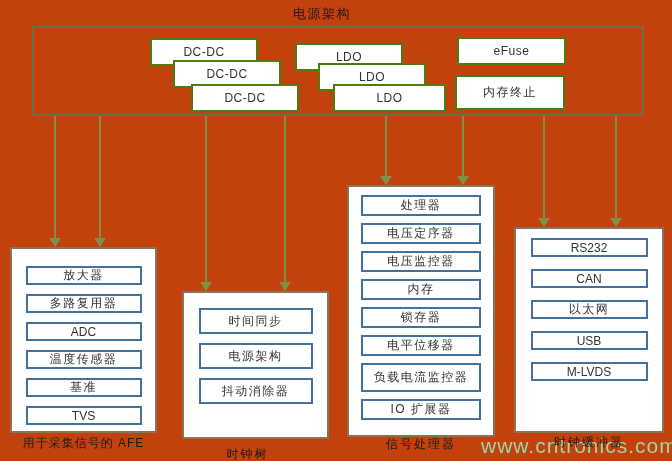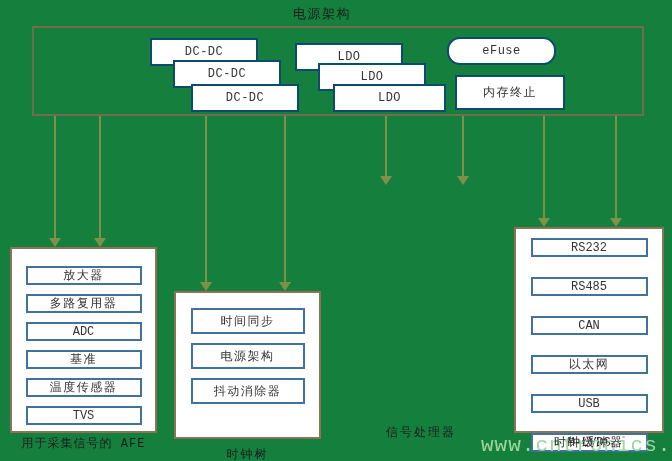--- a/index.html
+++ b/index.html
@@ -1,46 +1,45 @@
 <!DOCTYPE html>
 <html><head>
 <meta charset="utf-8">
 <style>
   * { margin:0; padding:0; box-sizing:border-box; }
   html,body { background:#ffffff; }
   body { font-family:"Liberation Sans","DejaVu Sans",sans-serif; }
   .canvas {
     position:relative; width:672px; height:461px;
-    background:#15803d; overflow:hidden;
+    background:#c2410c; overflow:hidden;
     color:#262626;
-    font-family:Liberation Mono, monospace;
   }
   .title {
     position:absolute; left:0; top:5px; width:644px;
     text-align:center; font-size:13px; color:#1c1c1c;
     letter-spacing:2px;
   }
   .big-box {
     position:absolute; left:32px; top:26px; width:612px; height:90px;
     border:2px solid #6e6e4e; background:transparent;
   }
   .sbox {
-    position:absolute; background:#ffffff; border:2px solid #0c4a6e;
+    position:absolute; background:#ffffff; border:2px solid #4d7c0f;
     display:flex; align-items:center; justify-content:center;
     font-size:12px; color:#333333; letter-spacing:0.5px;
   }
   .cn { letter-spacing:1.5px; }
   
   .dcdc1 { left:150px; top:38px; width:108px; height:28px; z-index:1; }
   .dcdc2 { left:173px; top:60px; width:108px; height:28px; z-index:2; }
   .dcdc3 { left:191px; top:84px; width:108px; height:28px; z-index:3; }
   .ldo1  { left:295px; top:43px; width:108px; height:28px; z-index:1; }
   .ldo2  { left:318px; top:63px; width:108px; height:28px; z-index:2; }
   .ldo3  { left:333px; top:84px; width:113px; height:28px; z-index:3; }
-  .efuse { left:447px; top:37px; width:109px; height:28px;border-radius:13px; }
+  .efuse { left:457px; top:37px; width:109px; height:28px; }
   .memterm { left:455px; top:75px; width:110px; height:35px;text-align:center; }
 
   .arrow {
     position:absolute; width:2px; background:#7f9146;
   }
   .arrow::after {
     content:""; position:absolute; left:50%; bottom:-9px;
     transform:translateX(-50%);
     border-left:6px solid transparent; border-right:6px solid transparent;
     border-top:9px solid #7f9146;
@@ -52,43 +51,43 @@
   .a5 { left:385px; top:116px; height:60px; }
   .a6 { left:462px; top:116px; height:60px; }
   .a7 { left:543px; top:116px; height:102px; }
   .a8 { left:615px; top:116px; height:102px; }
 
   .group {
     position:absolute; border:2px solid #8a7457; background:#ffffff;
     display:flex; flex-direction:column; align-items:center;
   }
   .g1 { left:10px;  top:247px; width:147px; height:186px; padding-top:17px; gap:9px; }
-  .g2 { left:174px; top:291px; width:147px; height:148px; padding-top:15px; gap:9px; }
+  .g2 { left:182px; top:291px; width:147px; height:148px; padding-top:15px; gap:9px; }
   .g3 { left:347px; top:185px; width:148px; height:252px; padding-top:8px;  gap:7px; }
-  .g4 { left:514px; top:227px; width:150px; height:206px; padding-top:9px;  gap:20px; }
+  .g4 { left:514px; top:227px; width:150px; height:206px; padding-top:9px;  gap:12px; }
 
   .item {
     background:#ffffff; border:2px solid #41719c; flex:none;
     display:flex; align-items:center; justify-content:center;
     font-size:12px; color:#333333;
   }
   .g1 .item { width:116px; height:19px; }
   .g2 .item { width:114px; height:26px; }
   .g3 .item { width:120px; height:21px; }
   .g3 .item.tall { height:29px; }
   .g4 .item { width:117px; height:19px; }
   .item.bold { font-weight:bold; }
 
   .group-label {
     position:absolute; text-align:center; font-size:12px; color:#1c1c1c;
     z-index:3;
   }
   .gl1 { left:10px;  top:435px; width:147px; letter-spacing:1px; }
   .gl2 { left:174px; top:446px; width:147px; letter-spacing:2px; }
-  .gl3 { left:347px; top:424px; width:148px; letter-spacing:2px; }
+  .gl3 { left:347px; top:436px; width:148px; letter-spacing:2px; }
   .gl4 { left:514px; top:434px; width:150px; letter-spacing:2px; }
 
   .watermark {
     position:absolute; left:481px; top:434px; z-index:2;
     font-size:21px; color:#9fd69f; letter-spacing:1px;
     white-space:nowrap;
   }
 </style>
 </head>
 <body>
@@ -118,38 +117,47 @@
   <div class="arrow a6"></div>
   <div class="arrow a7"></div>
   <div class="arrow a8"></div>
 
   <div class="watermark">www.cntronics.com</div>
 
   <div class="group g1">
     <div class="item cn">放大器</div>
     <div class="item cn">多路复用器</div>
     <div class="item">ADC</div>
+    <div class="item cn">温度传感器</div>
     <div class="item cn">基准</div>
-    <div class="item cn">温度传感器</div>
     <div class="item">TVS</div>
   </div>
   <div class="group-label gl1">用于采集信号的 AFE</div>
 
   <div class="group g2">
     <div class="item cn">时间同步</div>
     <div class="item cn">电源架构</div>
     <div class="item cn">抖动消除器</div>
   </div>
   <div class="group-label gl2">时钟树</div>
 
+  <div class="group g3">
+    <div class="item cn">处理器</div>
+    <div class="item cn">电压定序器</div>
+    <div class="item cn">电压监控器</div>
+    <div class="item cn">内存</div>
+    <div class="item cn">锁存器</div>
+    <div class="item cn">电平位移器</div>
+    <div class="item cn tall">负载电流监控器</div>
+    <div class="item cn">IO 扩展器</div>
+  </div>
   <div class="group-label gl3">信号处理器</div>
 
   <div class="group g4">
     <div class="item">RS232</div>
-    <div class="item">RS485</div>
     <div class="item">CAN</div>
     <div class="item cn">以太网</div>
     <div class="item">USB</div>
     <div class="item">M-LVDS</div>
   </div>
   <div class="group-label gl4">时钟缓冲器</div>
 
 </div>
 
 </body></html>

